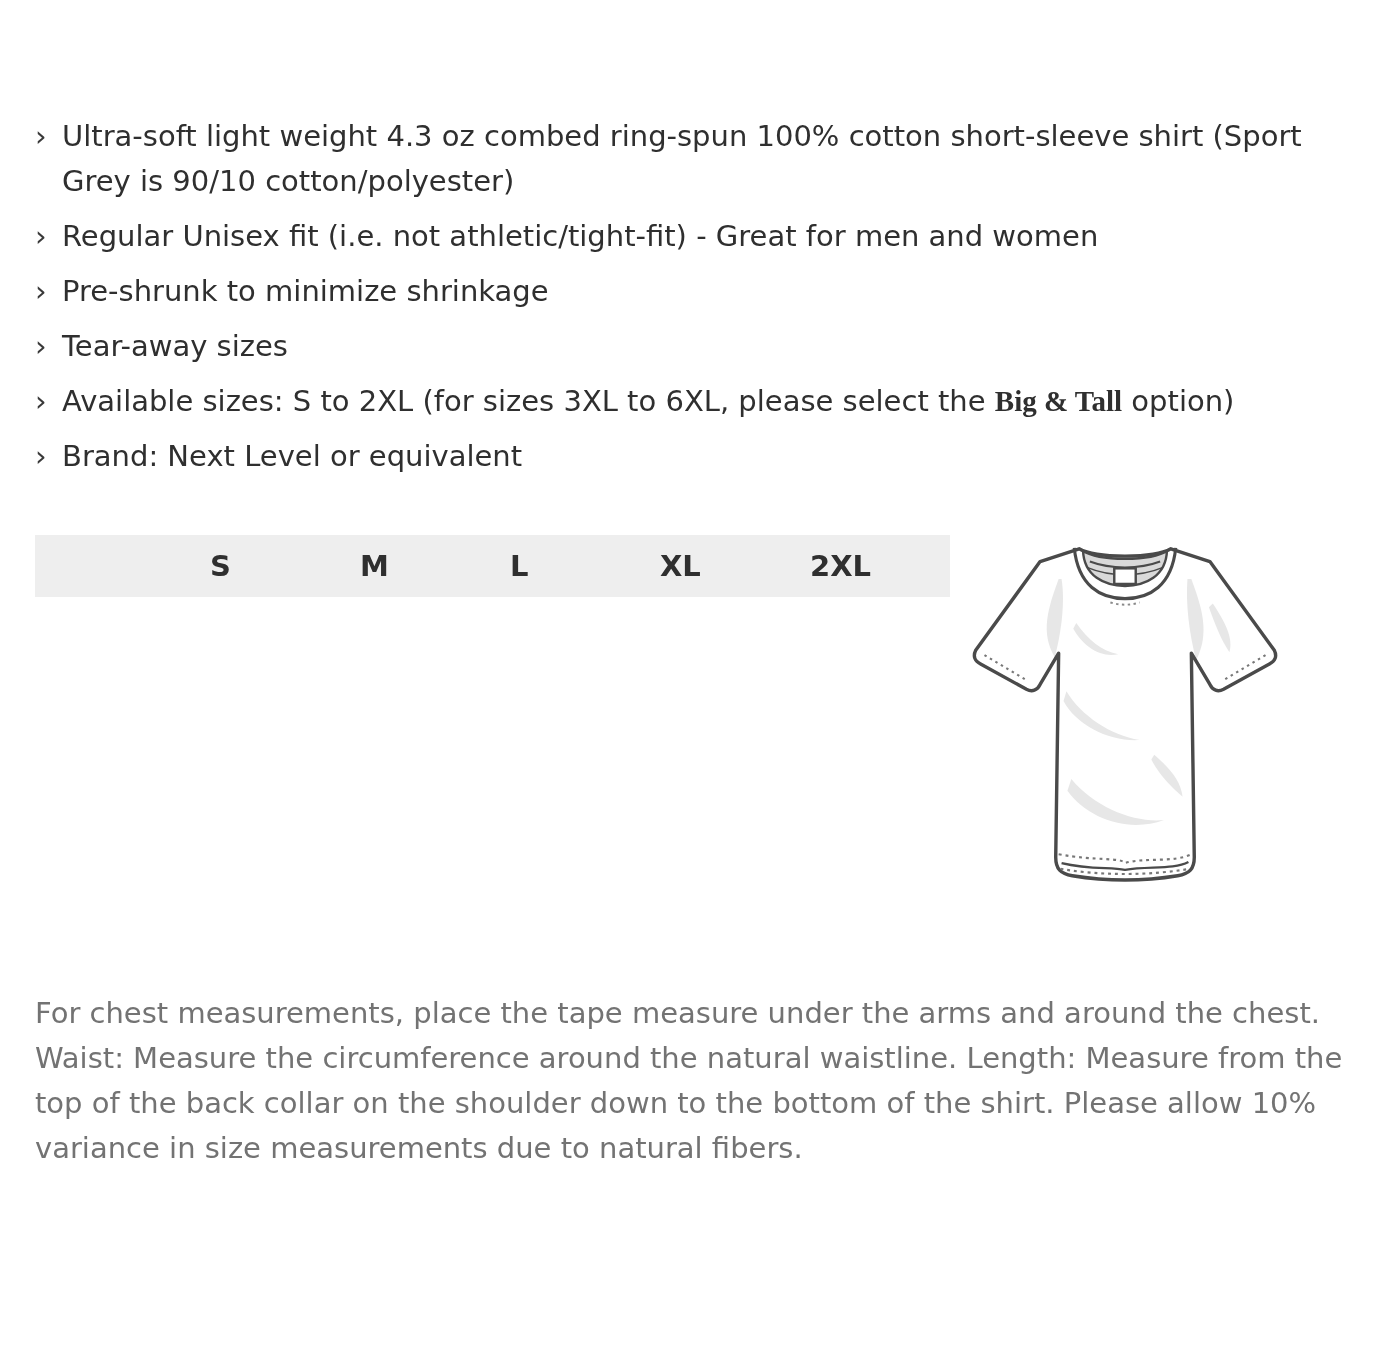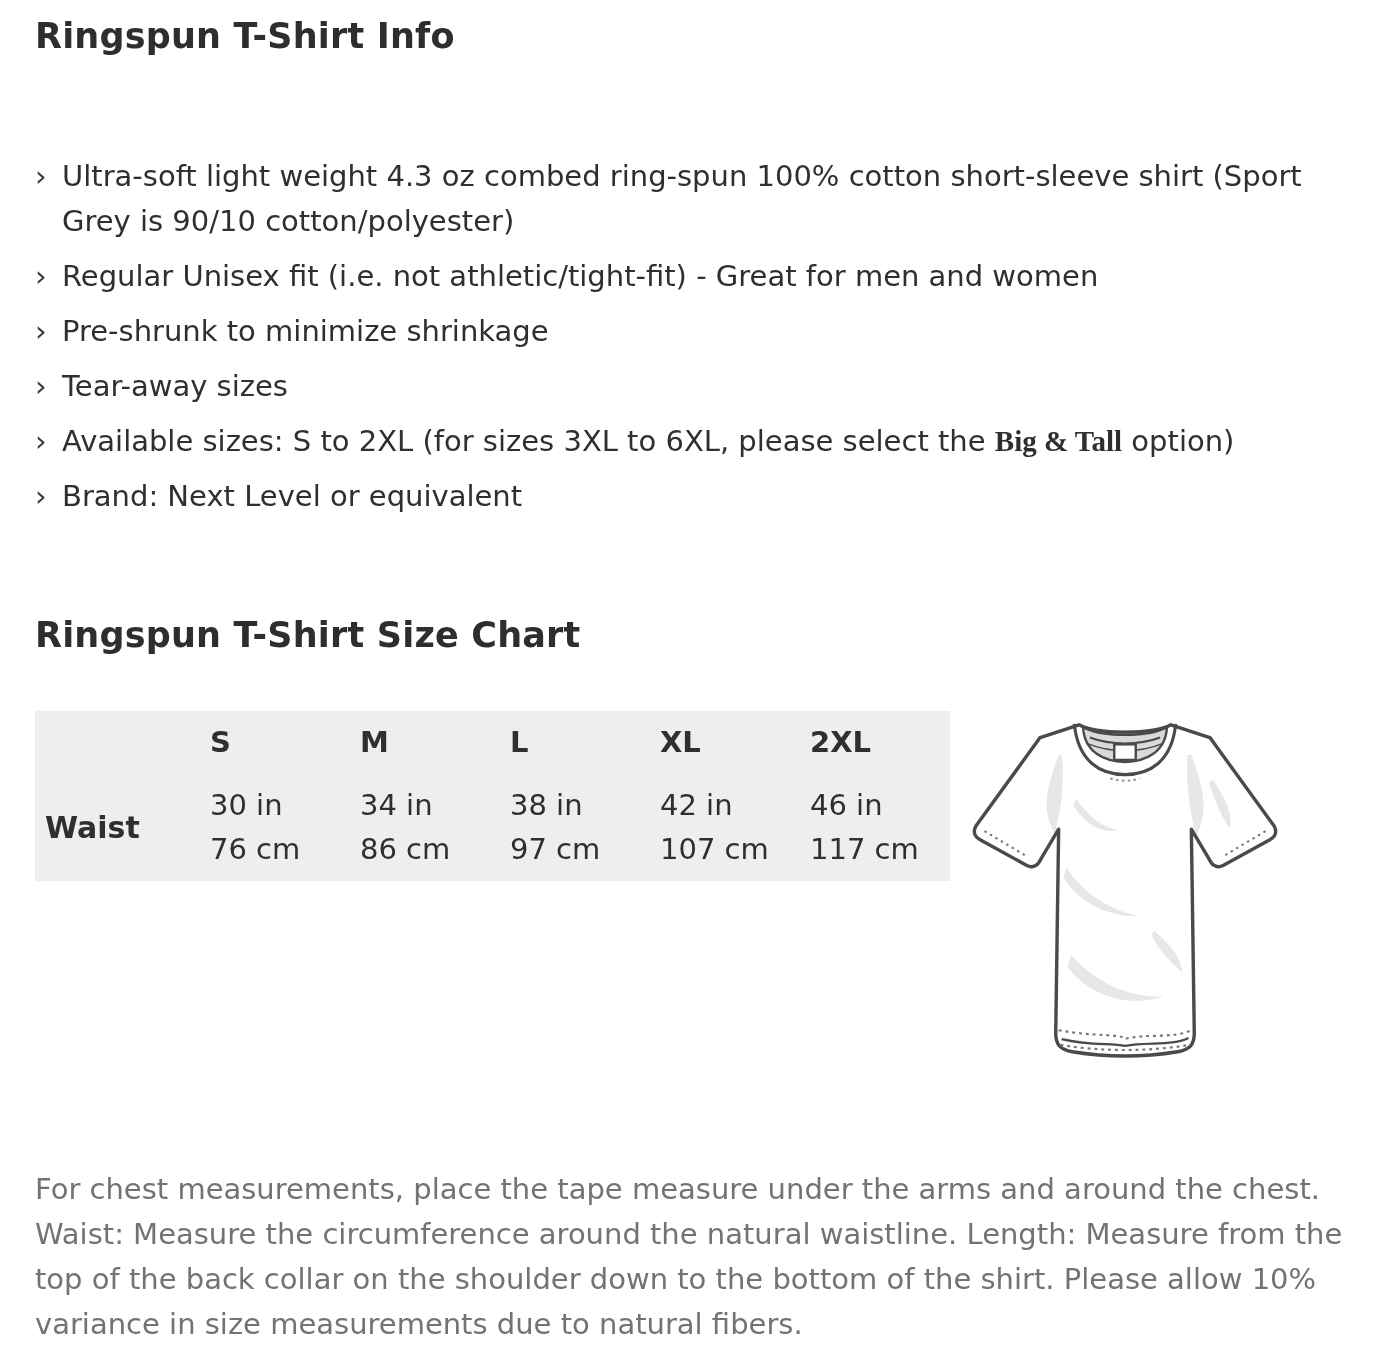--- a/index.html
+++ b/index.html
@@ -93,21 +93,20 @@
     line-height: 45px;
     max-width: 1315px;
     color: #737373;
   }
 </style>
 </head>
 <body>
 
 <div class="page">
 
-  <h1 class="doc-title">Ringspun T-Shirt Info</h1>
 
   <ul class="bullet-list">
     <li class="bullet-item">
       <span class="bullet-marker">›</span>
       <span class="bullet-text">Ultra-soft light weight 4.3 oz combed ring-spun 100% cotton short-sleeve shirt (Sport Grey is 90/10 cotton/polyester)</span>
     </li>
     <li class="bullet-item">
       <span class="bullet-marker">›</span>
       <span class="bullet-text">Regular Unisex fit (i.e. not athletic/tight-fit) - Great for men and women</span>
     </li>
@@ -122,21 +121,20 @@
     <li class="bullet-item">
       <span class="bullet-marker">›</span>
       <span class="bullet-text"><span>Available sizes: S to 2XL (for sizes 3XL to 6XL, please select the </span><b>Big &amp; Tall</b><span> option)</span></span>
     </li>
     <li class="bullet-item">
       <span class="bullet-marker">›</span>
       <span class="bullet-text">Brand: Next Level or equivalent</span>
     </li>
   </ul>
 
-  <h2 class="chart-title">Ringspun T-Shirt Size Chart</h2>
 
   <div class="chart-section">
 
     <table class="size-table">
       <colgroup>
         <col class="label-col">
         <col class="size-col">
           <col class="size-col">
           <col class="size-col">
           <col class="size-col">
@@ -146,43 +144,20 @@
         <tr class="stripe">
           <th></th>
           <th>S</th>
           <th>M</th>
           <th>L</th>
           <th>XL</th>
           <th>2XL</th>
         </tr>
       </thead>
       <tbody>
-        <tr class="stripe">
-          <th class="row-label">Waist</th>
-          <td>
-              <div class="cell-line">30 in</div>
-              <div class="cell-line">76 cm</div>
-            </td>
-          <td>
-              <div class="cell-line">34 in</div>
-              <div class="cell-line">86 cm</div>
-            </td>
-          <td>
-              <div class="cell-line">38 in</div>
-              <div class="cell-line">97 cm</div>
-            </td>
-          <td>
-              <div class="cell-line">42 in</div>
-              <div class="cell-line">107 cm</div>
-            </td>
-          <td>
-              <div class="cell-line">46 in</div>
-              <div class="cell-line">117 cm</div>
-            </td>
-        </tr>
       </tbody>
     </table>
 
     <div class="tshirt-wrap">
       <svg width="322" height="376" viewBox="0 0 330 385" xmlns="http://www.w3.org/2000/svg">
 
         <g fill="#e7e7e7" stroke="none">
           <path d="M97 45 C 86 75 78 100 93 125 C 99 103 104 70 100 45 Z"></path>
           <path d="M233 45 C 244 75 252 100 238 128 C 231 103 227 70 229 45 Z"></path>
           <path d="M255 70 C 268 90 276 105 272 120 C 263 107 256 88 251 74 Z"></path>

